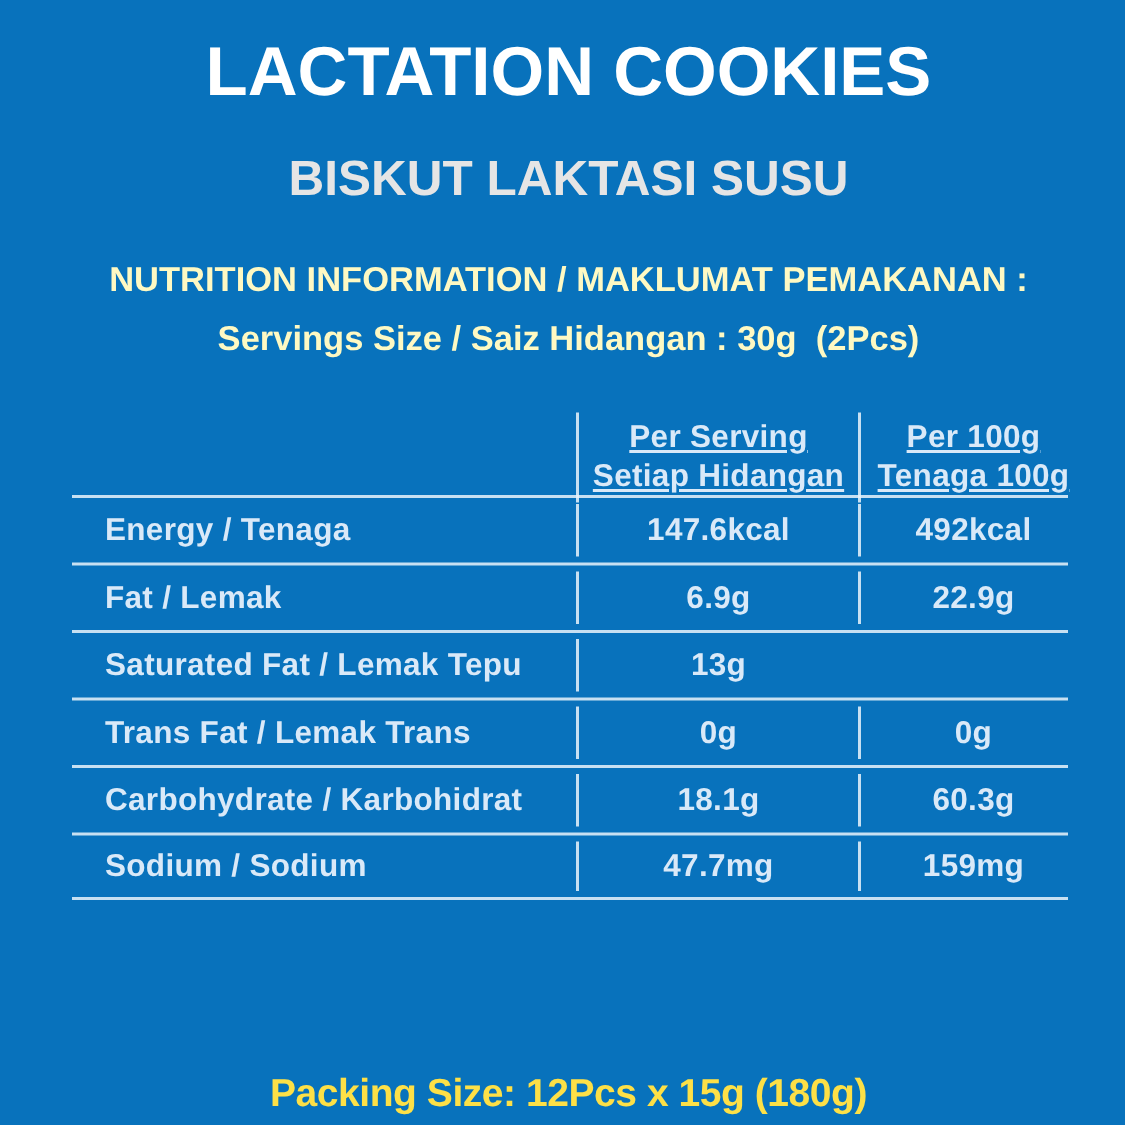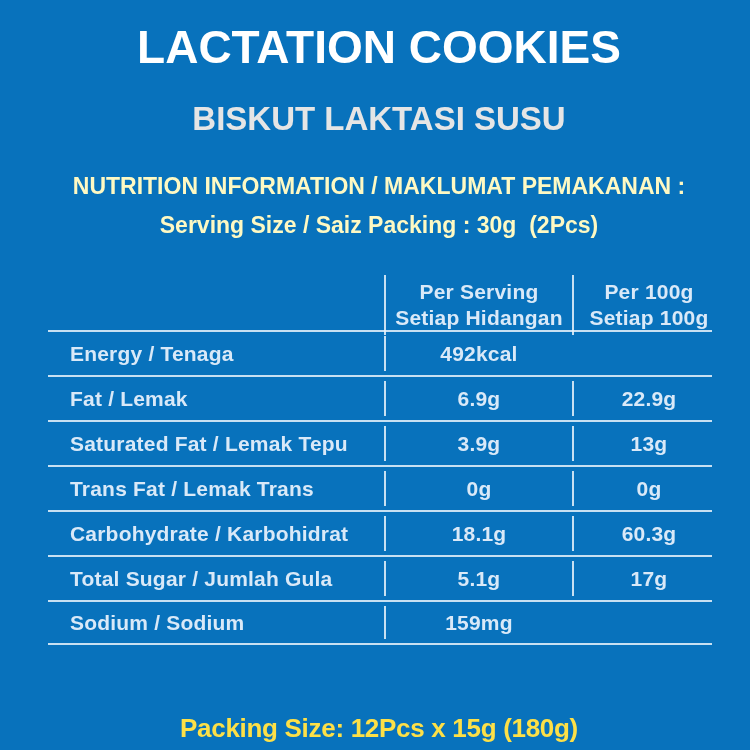--- a/index.html
+++ b/index.html
@@ -61,20 +61,21 @@
   }
   .trow {
     display: grid;
     grid-template-columns: 332px 188px 152px;
     height: 45px;
     border-top: 2px solid rgba(233,243,252,0.85);
   }
   .trow.header {
     height: 59px;
     border-top: none;
+    text-decoration: underline;
   }
   .trow:last-child {
     border-bottom: 2px solid rgba(233,243,252,0.85);
   }
   .cell {
     display: flex;
     align-items: center;
     justify-content: center;
     font-size: 21px;
     font-weight: 600;
@@ -109,62 +110,58 @@
 <body>
 
 <div class="page">
 
   <div class="title">LACTATION COOKIES</div>
 
   <div class="subtitle">BISKUT LAKTASI SUSU</div>
 
   <div class="info-block">
     <div class="info-line">NUTRITION INFORMATION / MAKLUMAT PEMAKANAN :</div>
-    <div class="info-line">Serving Size / Saiz Packing : 30g  (2Pcs)</div>
+    <div class="info-line">Servings Size / Saiz Hidangan : 30g  (2Pcs)</div>
   </div>
 
   <div class="ntable">
     <div class="trow header">
       <div class="cell label"></div>
       <div class="cell v1">Per Serving
 Setiap Hidangan</div>
       <div class="cell v2">Per 100g
-Setiap 100g</div>
+Tenaga 100g</div>
     </div>
 
   <div class="trow">
         <div class="cell label">Energy / Tenaga</div>
+        <div class="cell v1">147.6kcal</div>
         <div class="cell v2">492kcal</div>
       </div>
       <div class="trow">
         <div class="cell label">Fat / Lemak</div>
         <div class="cell v1">6.9g</div>
         <div class="cell v2">22.9g</div>
       </div>
       <div class="trow">
         <div class="cell label">Saturated Fat / Lemak Tepu</div>
-        <div class="cell v1">3.9g</div>
         <div class="cell v2">13g</div>
       </div>
       <div class="trow">
         <div class="cell label">Trans Fat / Lemak Trans</div>
         <div class="cell v1">0g</div>
         <div class="cell v2">0g</div>
       </div>
       <div class="trow">
         <div class="cell label">Carbohydrate / Karbohidrat</div>
         <div class="cell v1">18.1g</div>
         <div class="cell v2">60.3g</div>
       </div>
       <div class="trow">
-        <div class="cell label">Total Sugar / Jumlah Gula</div>
-        <div class="cell v1">5.1g</div>
-        <div class="cell v2">17g</div>
-      </div>
-      <div class="trow">
         <div class="cell label">Sodium / Sodium</div>
+        <div class="cell v1">47.7mg</div>
         <div class="cell v2">159mg</div>
       </div>
     </div>
 
   <div class="packing">Packing Size: 12Pcs x 15g (180g)</div>
 
 </div>
 
 </body></html>

